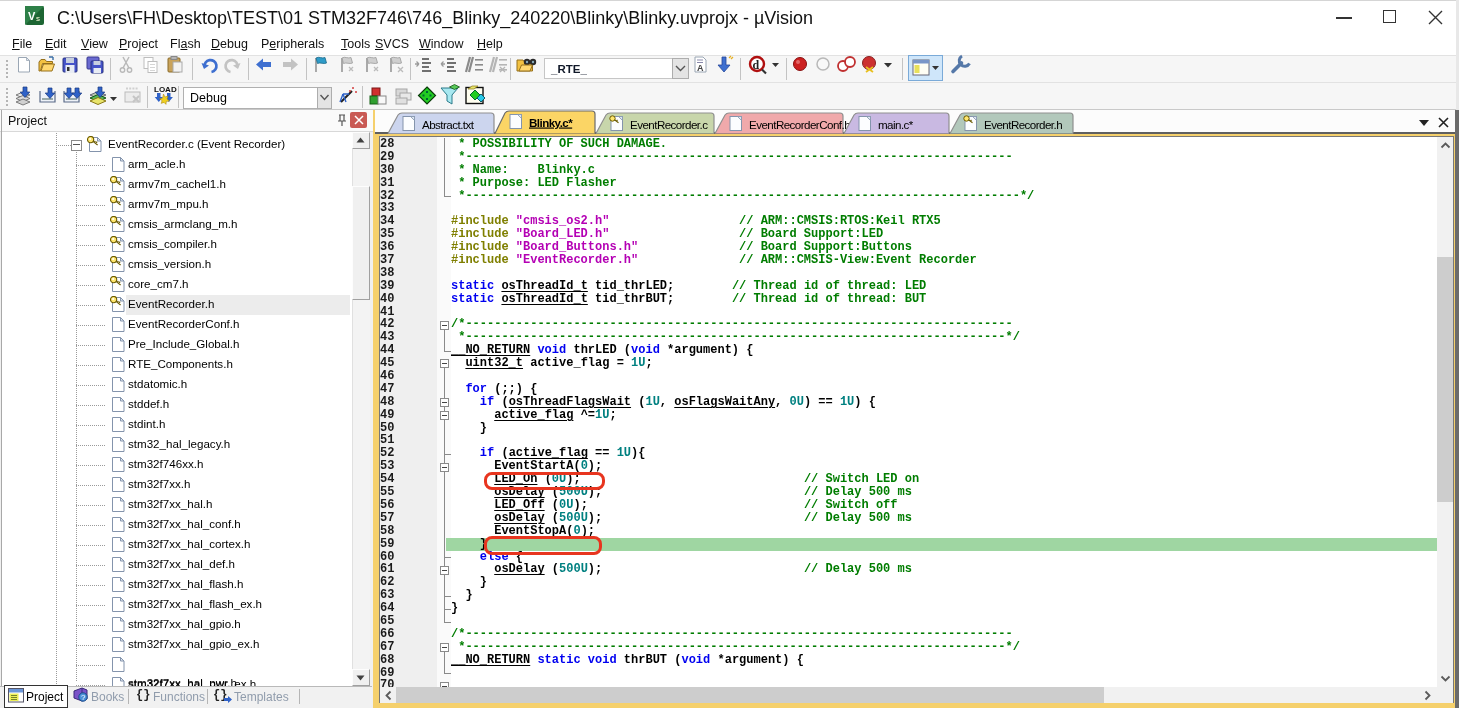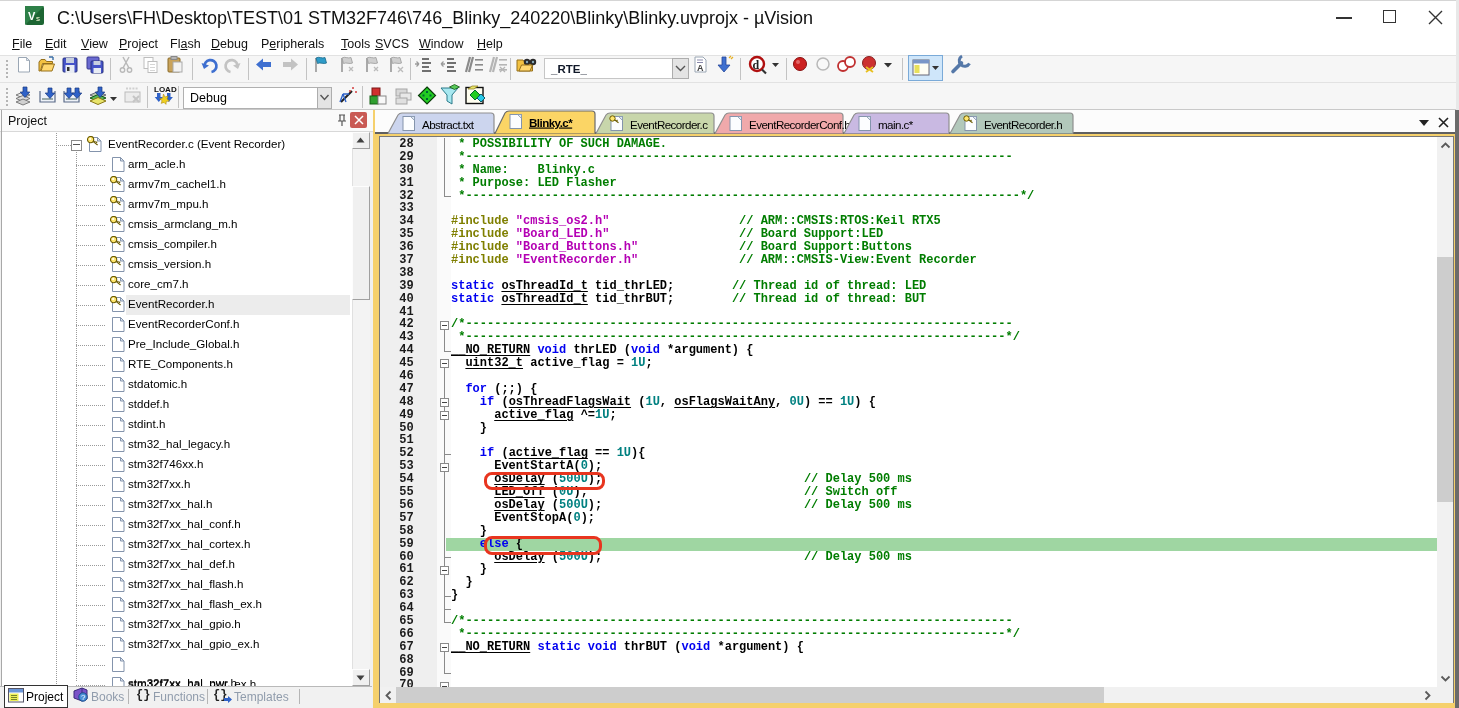--- a/index.html
+++ b/index.html
@@ -469,21 +469,21 @@
 <div class="btab" style="left:234px">Templates</div>
 <div style="position:absolute;left:299px;top:689px;width:1px;height:15px;background:#b5b5b5"></div>
 
 <div class="abs" style="left:373px;top:110px;width:1083px;height:598px;background:#f5d06c"></div>
 <div class="abs" style="left:375px;top:110px;width:1080px;height:23px;background:#fcfcfc"></div>
 <div class="abs" style="left:375px;top:132px;width:1080px;height:1.5px;background:#5f5f5f"></div>
 <div class="abs" style="left:379px;top:136px;width:1075px;height:567px;background:#fff;border:1px solid #787878;box-sizing:border-box"></div>
 
 <div class="abs" style="left:380px;top:137px;width:57px;height:550px;background:#efefef"></div>
 <div class="abs" style="left:437px;top:137px;width:14px;height:550px;background:#fafafa"></div>
-<div class="abs" style="left:380px;top:138px;font:bold 12px 'Liberation Mono',monospace;line-height:12.9px;color:#1a1a1a;width:53px;text-align:center">
+<div class="abs" style="left:380px;top:138px;font:bold 12px 'Liberation Mono',monospace;line-height:12.9px;color:#1a1a1a;width:53px;text-align:left">
 <div class="cl">28</div>
 <div class="cl">29</div>
 <div class="cl">30</div>
 <div class="cl">31</div>
 <div class="cl">32</div>
 <div class="cl">33</div>
 <div class="cl">34</div>
 <div class="cl">35</div>
 <div class="cl">36</div>
 <div class="cl">37</div>
@@ -564,20 +564,21 @@
 <div class="cl"><i class="u">__NO_RETURN</i> <i class="k">void</i> thrLED (<i class="k">void</i> *argument) {</div>
 <div class="cl">  <i class="u">uint32_t</i> active_flag = <i class="n">1U</i>;</div>
 <div class="cl"></div>
 <div class="cl">  <i class="k">for</i> (;;) {</div>
 <div class="cl">    <i class="k">if</i> (<i class="u">osThreadFlagsWait</i> (<i class="n">1U</i>, <i class="u">osFlagsWaitAny</i>, <i class="n">0U</i>) == <i class="n">1U</i>) {</div>
 <div class="cl">      <i class="u">active_flag</i> ^=<i class="n">1U</i>;</div>
 <div class="cl">    }</div>
 <div class="cl"></div>
 <div class="cl">    <i class="k">if</i> (<i class="u">active_flag</i> == <i class="n">1U</i>){</div>
 <div class="cl">      EventStartA(<i class="n">0</i>);</div>
+<div class="cl">      <i class="u">LED_On</i> (<i class="n">0U</i>);                               <i class="c">// Switch LED on</i></div>
 <div class="cl">      <i class="u">osDelay</i> (<i class="n">500U</i>);                            <i class="c">// Delay 500 ms</i></div>
 <div class="cl">      <i class="u">LED_Off</i> (<i class="n">0U</i>);                              <i class="c">// Switch off</i></div>
 <div class="cl">      <i class="u">osDelay</i> (<i class="n">500U</i>);                            <i class="c">// Delay 500 ms</i></div>
 <div class="cl">      EventStopA(<i class="n">0</i>);</div>
 <div class="cl">    }</div>
 <div class="cl">    <i class="k">else</i> {</div>
 <div class="cl">      <i class="u">osDelay</i> (<i class="n">500U</i>);                            <i class="c">// Delay 500 ms</i></div>
 <div class="cl">    }</div>
 <div class="cl">  }</div>
 <div class="cl">}</div>

